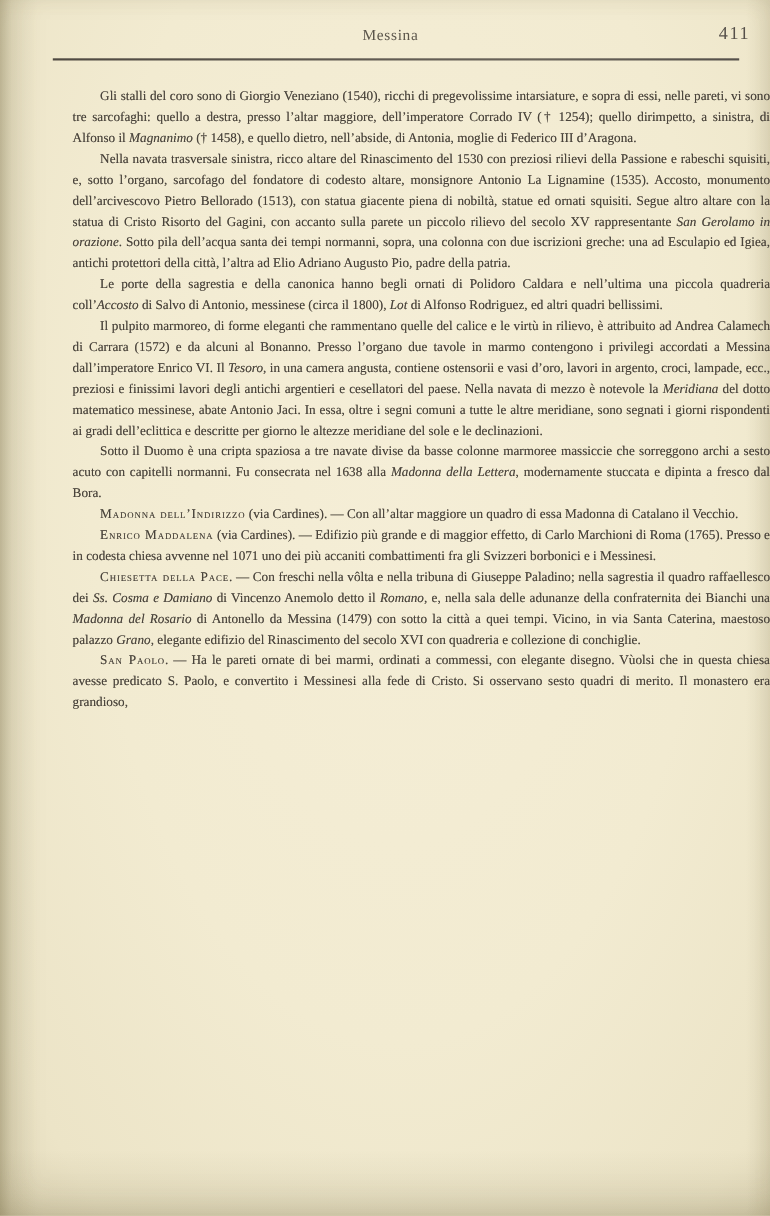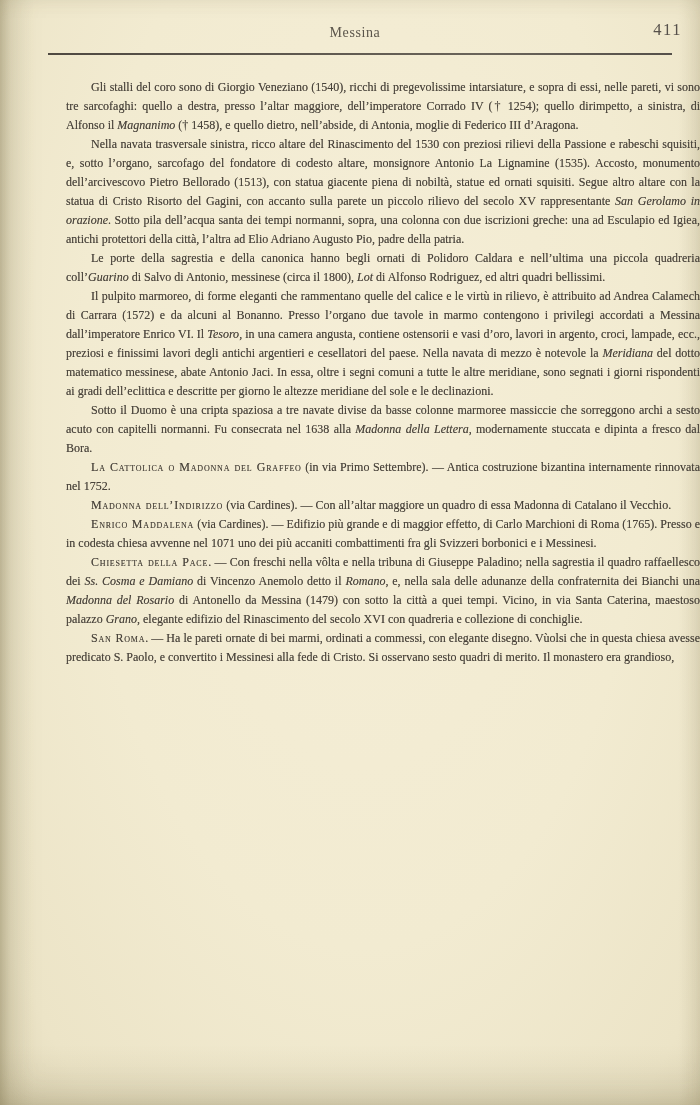--- a/index.html
+++ b/index.html
@@ -46,22 +46,21 @@
 
 <div class="paper" style="--ink: #49433b;">
   <header>
     <div class="running-title">Messina</div>
     <div class="page-number">411</div>
   </header>
   <div class="rule"></div>
   <main class="body-text" id="body-text">
       <p><span class="">Gli stalli del coro sono di Giorgio Veneziano (1540), ricchi di pregevolissime intarsiature, e sopra di essi, nelle pareti, vi sono tre sarcofaghi: quello a destra, presso l’altar maggiore, dell’imperatore Corrado IV († 1254); quello dirimpetto, a sinistra, di Alfonso il </span><span class="it">Magnanimo</span><span class=""> († 1458), e quello dietro, nell’abside, di Antonia, moglie di Federico III d’Aragona.</span></p>
       <p><span class="">Nella navata trasversale sinistra, ricco altare del Rinascimento del 1530 con preziosi rilievi della Passione e rabeschi squisiti, e, sotto l’organo, sarcofago del fondatore di codesto altare, monsignore Antonio La Lignamine (1535). Accosto, monumento dell’arcivescovo Pietro Bellorado (1513), con statua giacente piena di nobiltà, statue ed ornati squisiti. Segue altro altare con la statua di Cristo Risorto del Gagini, con accanto sulla parete un piccolo rilievo del secolo XV rappresentante </span><span class="it">San Gerolamo in orazione</span><span class="">. Sotto pila dell’acqua santa dei tempi normanni, sopra, una colonna con due iscrizioni greche: una ad Esculapio ed Igiea, antichi protettori della città, l’altra ad Elio Adriano Augusto Pio, padre della patria.</span></p>
-      <p><span class="">Le porte della sagrestia e della canonica hanno begli ornati di Polidoro Caldara e nell’ultima una piccola quadreria coll’</span><span class="it">Guarino</span><span class=""> di Salvo di Antonio, messinese (circa il 1800), </span><span class="it">Lot</span><span class=""> di Alfonso Rodriguez, ed altri quadri bellissimi.</span></p>
+      <p><span class="">Le porte della sagrestia e della canonica hanno begli ornati di Polidoro Caldara e nell’ultima una piccola quadreria coll’</span><span class="it">Accosto</span><span class=""> di Salvo di Antonio, messinese (circa il 1800), </span><span class="it">Lot</span><span class=""> di Alfonso Rodriguez, ed altri quadri bellissimi.</span></p>
       <p><span class="">Il pulpito marmoreo, di forme eleganti che rammentano quelle del calice e le virtù in rilievo, è attribuito ad Andrea Calamech di Carrara (1572) e da alcuni al Bonanno. Presso l’organo due tavole in marmo contengono i privilegi accordati a Messina dall’imperatore Enrico VI. Il </span><span class="it">Tesoro</span><span class="">, in una camera angusta, contiene ostensorii e vasi d’oro, lavori in argento, croci, lampade, ecc., preziosi e finissimi lavori degli antichi argentieri e cesellatori del paese. Nella navata di mezzo è notevole la </span><span class="it">Meridiana</span><span class=""> del dotto matematico messinese, abate Antonio Jaci. In essa, oltre i segni comuni a tutte le altre meridiane, sono segnati i giorni rispondenti ai gradi dell’eclittica e descritte per giorno le altezze meridiane del sole e le declinazioni.</span></p>
       <p><span class="">Sotto il Duomo è una cripta spaziosa a tre navate divise da basse colonne marmoree massiccie che sorreggono archi a sesto acuto con capitelli normanni. Fu consecrata nel 1638 alla </span><span class="it">Madonna della Lettera</span><span class="">, modernamente stuccata e dipinta a fresco dal Bora.</span></p>
-      <p><span class="sc">La Cattolica o Madonna del Graffeo</span><span class=""> (in via Primo Settembre). — Antica costruzione bizantina internamente rinnovata nel 1752.</span></p>
       <p><span class="sc">Madonna dell’Indirizzo</span><span class=""> (via Cardines). — Con all’altar maggiore un quadro di essa Madonna di Catalano il Vecchio.</span></p>
       <p><span class="sc">Enrico Maddalena</span><span class=""> (via Cardines). — Edifizio più grande e di maggior effetto, di Carlo Marchioni di Roma (1765). Presso e in codesta chiesa avvenne nel 1071 uno dei più accaniti combattimenti fra gli Svizzeri borbonici e i Messinesi.</span></p>
       <p><span class="sc">Chiesetta della Pace</span><span class="">. — Con freschi nella vôlta e nella tribuna di Giuseppe Paladino; nella sagrestia il quadro raffaellesco dei </span><span class="it">Ss. Cosma e Damiano</span><span class=""> di Vincenzo Anemolo detto il </span><span class="it">Romano</span><span class="">, e, nella sala delle adunanze della confraternita dei Bianchi una </span><span class="it">Madonna del Rosario</span><span class=""> di Antonello da Messina (1479) con sotto la città a quei tempi. Vicino, in via Santa Caterina, maestoso palazzo </span><span class="it">Grano</span><span class="">, elegante edifizio del Rinascimento del secolo XVI con quadreria e collezione di conchiglie.</span></p>
-      <p><span class="sc">San Roma</span><span class="">. — Ha le pareti ornate di bei marmi, ordinati a commessi, con elegante disegno. Vùolsi che in questa chiesa avesse predicato S. Paolo, e convertito i Messinesi alla fede di Cristo. Si osservano sesto quadri di merito. Il monastero era grandioso,</span></p>
+      <p><span class="sc">San Paolo</span><span class="">. — Ha le pareti ornate di bei marmi, ordinati a commessi, con elegante disegno. Vùolsi che in questa chiesa avesse predicato S. Paolo, e convertito i Messinesi alla fede di Cristo. Si osservano sesto quadri di merito. Il monastero era grandioso,</span></p>
     </main>
 </div>
 
 </body></html>

